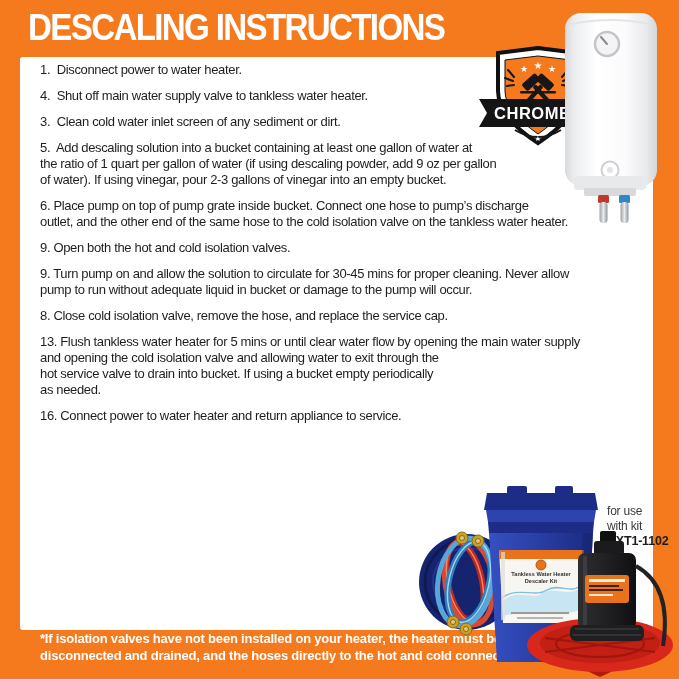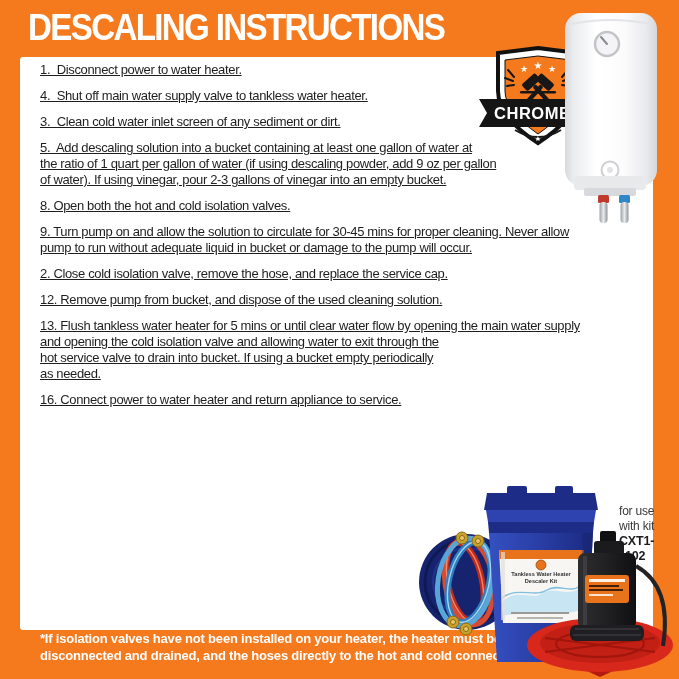--- a/index.html
+++ b/index.html
@@ -11,26 +11,26 @@
     position:absolute;left:20px;top:57px;width:633px;height:573px;
     background:#ffffff;border-radius:3px;
   }
   .title{
     position:absolute;left:28px;top:7px;color:#ffffff;font-weight:bold;
     font-size:36px;letter-spacing:-1.8px;transform:scaleX(.92);transform-origin:left top;
     white-space:pre;
   }
   .steps{
     position:absolute;left:40px;top:62px;color:#1e1e1e;
-    font-size:13px;line-height:16px;letter-spacing:-.35px;text-decoration:underline;
+    font-size:13px;line-height:16px;letter-spacing:-.35px;
   }
   .step{white-space:pre;margin:0 0 10px 0;}
   .kit-note{
     position:absolute;left:607px;top:504px;color:#3a3a3a;
-    font-size:12px;line-height:15px;letter-spacing:-.2px;margin-left:12px;
+    font-size:12px;line-height:15px;letter-spacing:-.2px;
   }
   .kit-note .kit-code{font-weight:bold;color:#1c1c1c;font-size:12.5px;}
   .footnote{
     position:absolute;left:40px;top:631px;color:#ffffff;font-weight:bold;
     font-size:13px;line-height:16.5px;letter-spacing:-.2px;white-space:pre;
   }
   .scene{position:absolute;left:415px;top:470px;}
   .badge{position:absolute;left:477px;top:44px;}
   .heater{position:absolute;left:560px;top:10px;}
 </style>
@@ -41,25 +41,26 @@
 
   <div class="panel"></div>
 
   <div class="steps">
     <div class="step">1.  Disconnect power to water heater.</div>
     <div class="step">4.  Shut off main water supply valve to tankless water heater.</div>
     <div class="step">3.  Clean cold water inlet screen of any sediment or dirt.</div>
     <div class="step">5.  Add descaling solution into a bucket containing at least one gallon of water at
 the ratio of 1 quart per gallon of water (if using descaling powder, add 9 oz per gallon
 of water). If using vinegar, pour 2-3 gallons of vinegar into an empty bucket.</div>
-    <div class="step">8. Open both the hot and cold isolation valves.</div>
+    <div class="step">6. Place pump on top of pump grate inside bucket. Connect one hose to pump’s discharge
+outlet, and the other end of the same hose to the cold isolation valve on the tankless water heater.</div>
+    <div class="step">9. Open both the hot and cold isolation valves.</div>
     <div class="step">9. Turn pump on and allow the solution to circulate for 30-45 mins for proper cleaning. Never allow
 pump to run without adequate liquid in bucket or damage to the pump will occur.</div>
-    <div class="step">2. Close cold isolation valve, remove the hose, and replace the service cap.</div>
-    <div class="step">12. Remove pump from bucket, and dispose of the used cleaning solution.</div>
+    <div class="step">8. Close cold isolation valve, remove the hose, and replace the service cap.</div>
     <div class="step">13. Flush tankless water heater for 5 mins or until clear water flow by opening the main water supply
 and opening the cold isolation valve and allowing water to exit through the
 hot service valve to drain into bucket. If using a bucket empty periodically
 as needed.</div>
     <div class="step">16. Connect power to water heater and return appliance to service.</div>
   </div>
 
   <div class="kit-note">
     <div>for use</div>
     <div>with kit</div>

